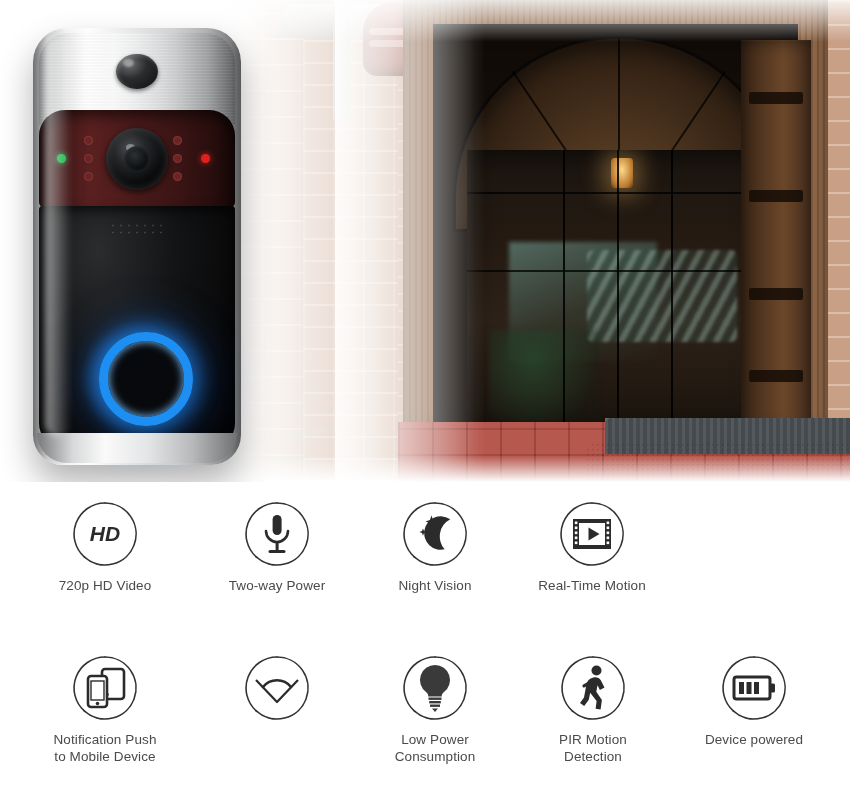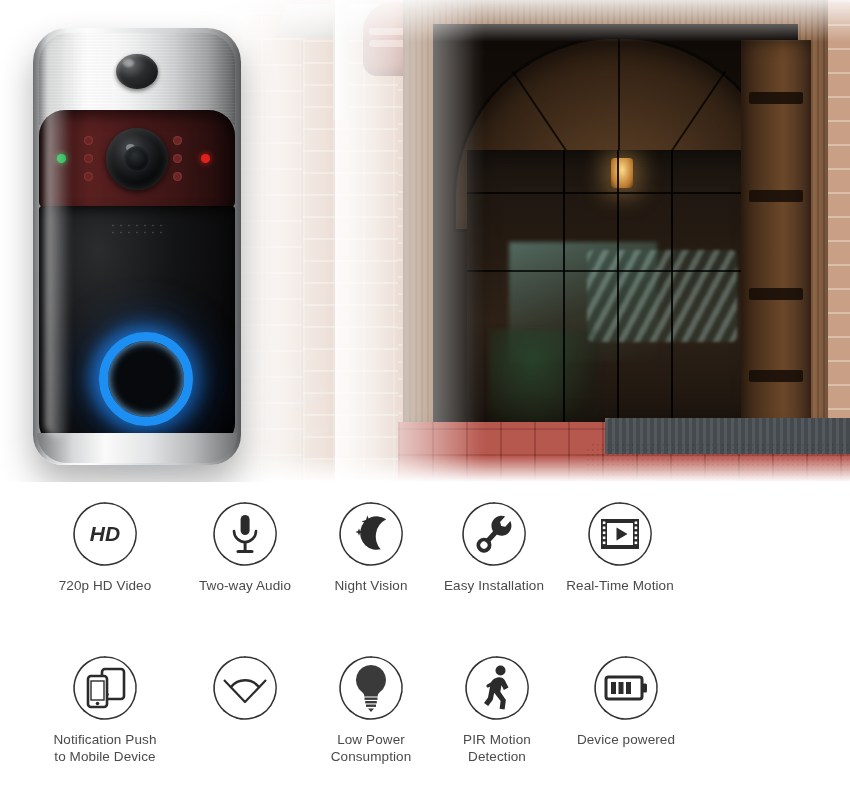--- a/index.html
+++ b/index.html
@@ -179,21 +179,21 @@
   .ringGlow{position:absolute;left:50%;top:118px;margin-left:-54px;width:108px;height:108px;border-radius:50%;
      background:radial-gradient(circle,rgba(40,150,255,.30) 38%,rgba(30,110,210,.12) 62%,rgba(0,0,0,0) 74%);
      filter:blur(3px);}
   .bellBase{position:absolute;left:4px;right:4px;bottom:2px;height:30px;border-radius:0 0 30px 30px;
      background:linear-gradient(90deg,#77797a,#d7d9da 18%,#fafafa 34%,#e3e4e5 56%,#b6b8b9 78%,#6f7172);}
   .bellShine{position:absolute;left:12px;top:8px;width:26px;bottom:28px;border-radius:20px;
      background:linear-gradient(90deg,rgba(255,255,255,.55),rgba(255,255,255,0));filter:blur(3px);}
 
   
   .features{position:absolute;left:0;top:482px;width:850px;height:311px;background:#fff;}
-  .frow{position:absolute;left:0;width:850px;display:flex;}
+  .frow{position:absolute;left:0;width:850px;display:flex;gap:32px;}
   .frow.r1{top:18px;}
   .frow.r2{top:172px;}
   .fitem{display:flex;flex-direction:column;align-items:center;}
   .circWrap{position:relative;width:68px;height:68px;}
   .circWrap svg{display:block;}
   .flabel{margin-top:9px;text-align:center;color:#4a4a4a;font-size:13.5px;line-height:17px;letter-spacing:.1px;white-space:pre-line;}
 </style>
 </head>
 <body>
 
@@ -314,53 +314,38 @@
         <div class="circWrap">
           <svg width="68" height="68" viewBox="0 0 68 68">
             <path d="M34 3a31 31 0 1 1 -20.5 54.2" fill="none" stroke="#333" stroke-width="1.6" stroke-linecap="round"></path>
             <path d="M34 3a31 31 0 0 0 -20.5 54.2" fill="none" stroke="#333" stroke-width="1.6" stroke-linecap="round"></path>
             <rect x="29.6" y="15" width="9" height="20" rx="4.5" fill="#2b2b2b"></rect>
             <path d="M23 31a11 11 0 0 0 22 0" fill="none" stroke="#2b2b2b" stroke-width="2.6" stroke-linecap="round"></path>
             <rect x="32.6" y="41" width="3" height="9" fill="#2b2b2b"></rect>
             <rect x="25.5" y="50" width="17" height="3" rx="1.5" fill="#2b2b2b"></rect>
           </svg>
         </div>
-        <div class="flabel">Two-way Audio</div>
+        <div class="flabel">Two-way Power</div>
       </div>
 
 
       <div class="fitem" style="width:122px">
         <div class="circWrap">
           <svg width="68" height="68" viewBox="0 0 68 68">
             <path d="M34 3a31 31 0 1 1 -20.5 54.2" fill="none" stroke="#333" stroke-width="1.6" stroke-linecap="round"></path>
             <path d="M34 3a31 31 0 0 0 -20.5 54.2" fill="none" stroke="#333" stroke-width="1.6" stroke-linecap="round"></path>
             <path d="M46.5 19.5a18 18 0 1 0 -6 32.5 21 21 0 0 1 6 -32.5z" fill="#2b2b2b" transform="translate(6,1) scale(0.93) "></path>
             <path d="M27.5 15.5l1.6 4.4 4.4 1.6 -4.4 1.6 -1.6 4.4 -1.6 -4.4 -4.4 -1.6 4.4 -1.6z" fill="#2b2b2b" transform="translate(3,0)"></path>
             <path d="M22 28.5l1 2.6 2.6 1 -2.6 1 -1 2.6 -1 -2.6 -2.6 -1 2.6 -1z" fill="#2b2b2b"></path>
             <path d="M30 30.5l1 2.6 2.6 1 -2.6 1 -1 2.6 -1 -2.6 -2.6 -1 2.6 -1z" fill="#2b2b2b"></path>
           </svg>
         </div>
         <div class="flabel">Night Vision</div>
       </div>
 
-      <div class="fitem" style="width:124px">
-        <div class="circWrap">
-          <svg width="68" height="68" viewBox="0 0 68 68">
-            <path d="M34 3a31 31 0 1 1 -20.5 54.2" fill="none" stroke="#333" stroke-width="1.6" stroke-linecap="round"></path>
-            <path d="M34 3a31 31 0 0 0 -20.5 54.2" fill="none" stroke="#333" stroke-width="1.6" stroke-linecap="round"></path>
-            <g transform="rotate(42 34 34)">
-              <path d="M30.5 12.5l0 7.5 3.5 2.2 3.5 -2.2 0 -7.5a10 10 0 1 1 -7 0z" fill="#2b2b2b" transform="translate(0,1)"></path>
-              <rect x="31.5" y="28" width="5" height="17" fill="#2b2b2b"></rect>
-              <circle cx="34" cy="49" r="7.5" fill="#2b2b2b"></circle>
-              <circle cx="34" cy="49" r="3.6" fill="#fff"></circle>
-            </g>
-          </svg>
-        </div>
-        <div class="flabel">Easy Installation</div>
-      </div>
 
       <div class="fitem" style="width:128px">
         <div class="circWrap">
           <svg width="68" height="68" viewBox="0 0 68 68">
             <path d="M34 3a31 31 0 1 1 -20.5 54.2" fill="none" stroke="#333" stroke-width="1.6" stroke-linecap="round"></path>
             <path d="M34 3a31 31 0 0 0 -20.5 54.2" fill="none" stroke="#333" stroke-width="1.6" stroke-linecap="round"></path>
             <rect x="15" y="19" width="38" height="30" fill="#2b2b2b"></rect>
             <rect x="21" y="23" width="26" height="22" fill="#fff"></rect>
             <g fill="#fff">
               <rect x="16.8" y="21.5" width="2.6" height="2.6"></rect>

